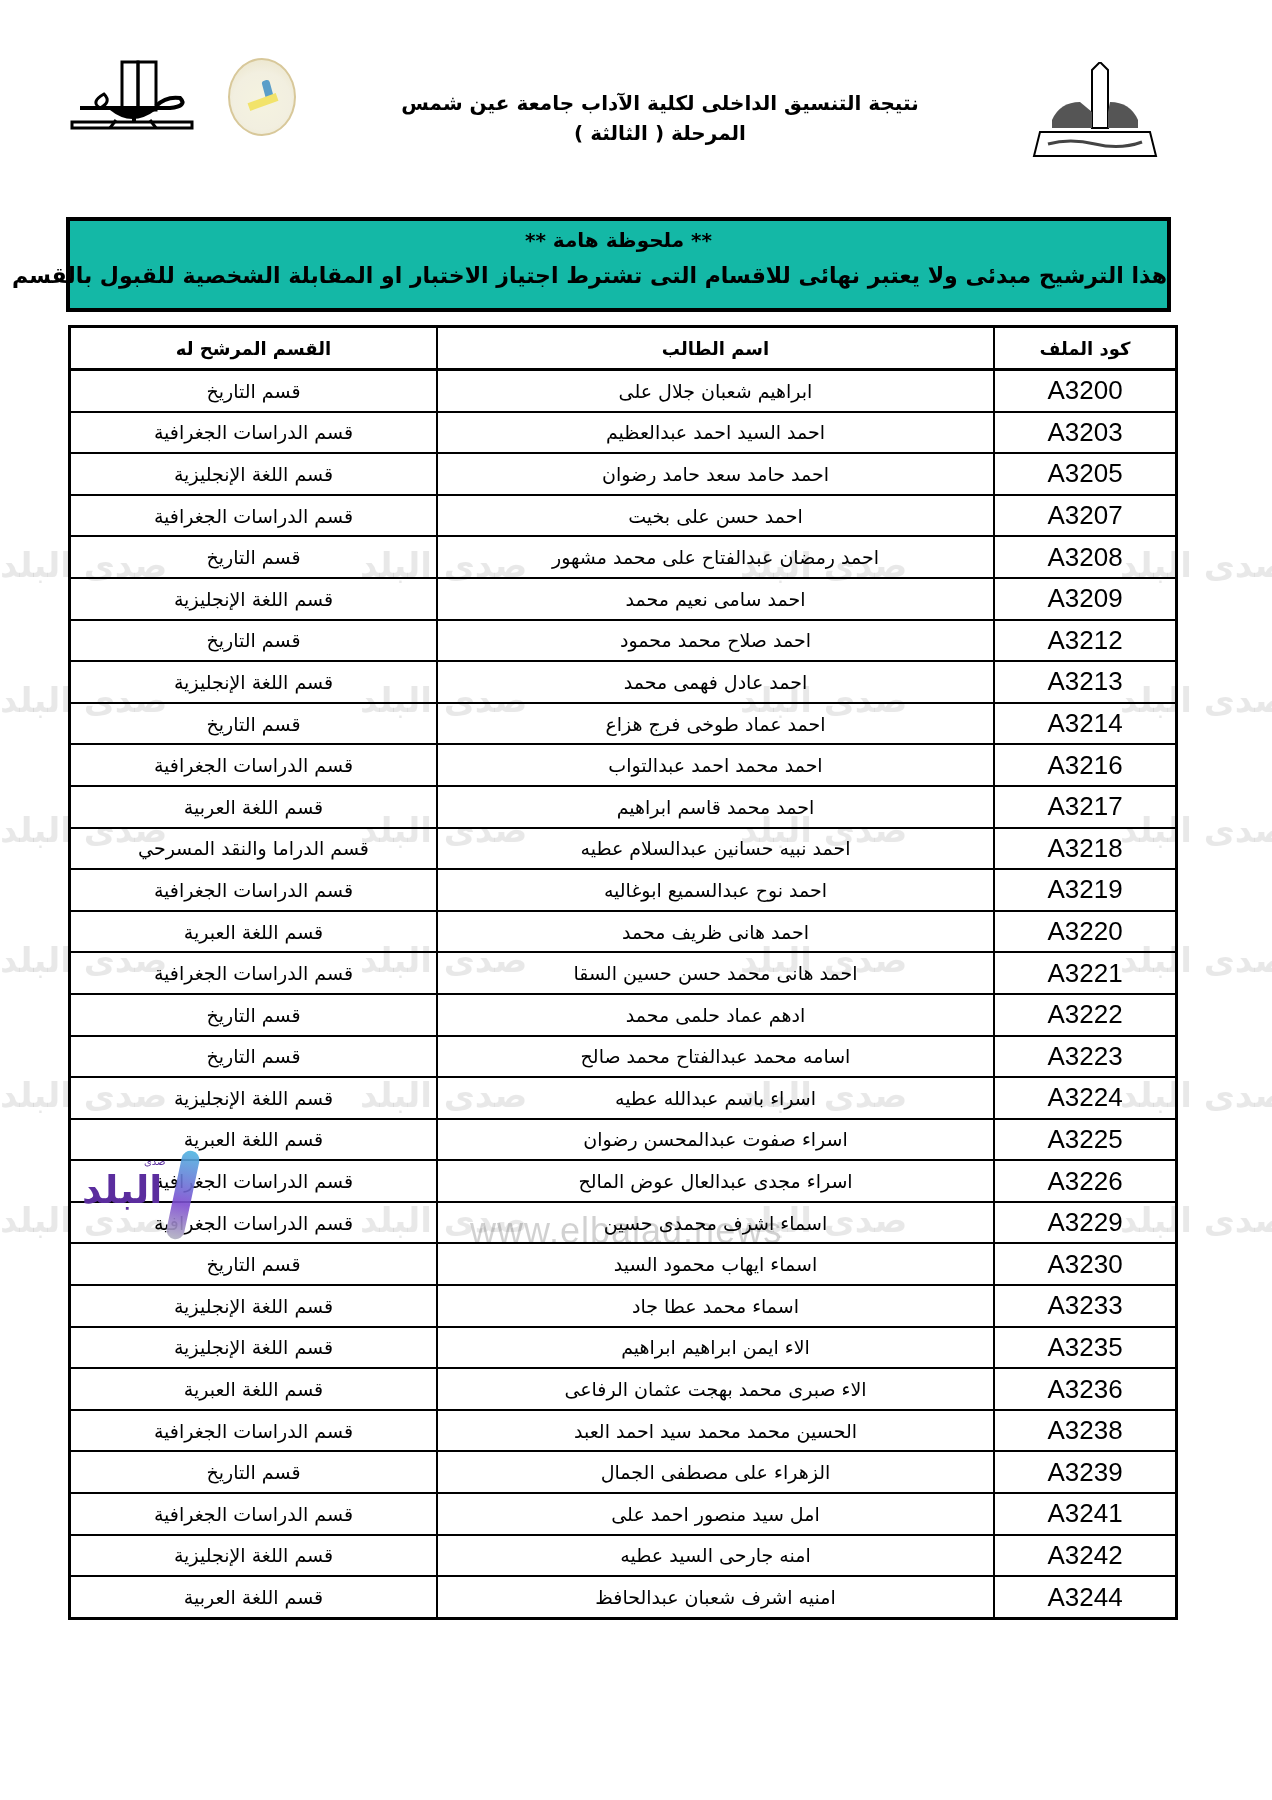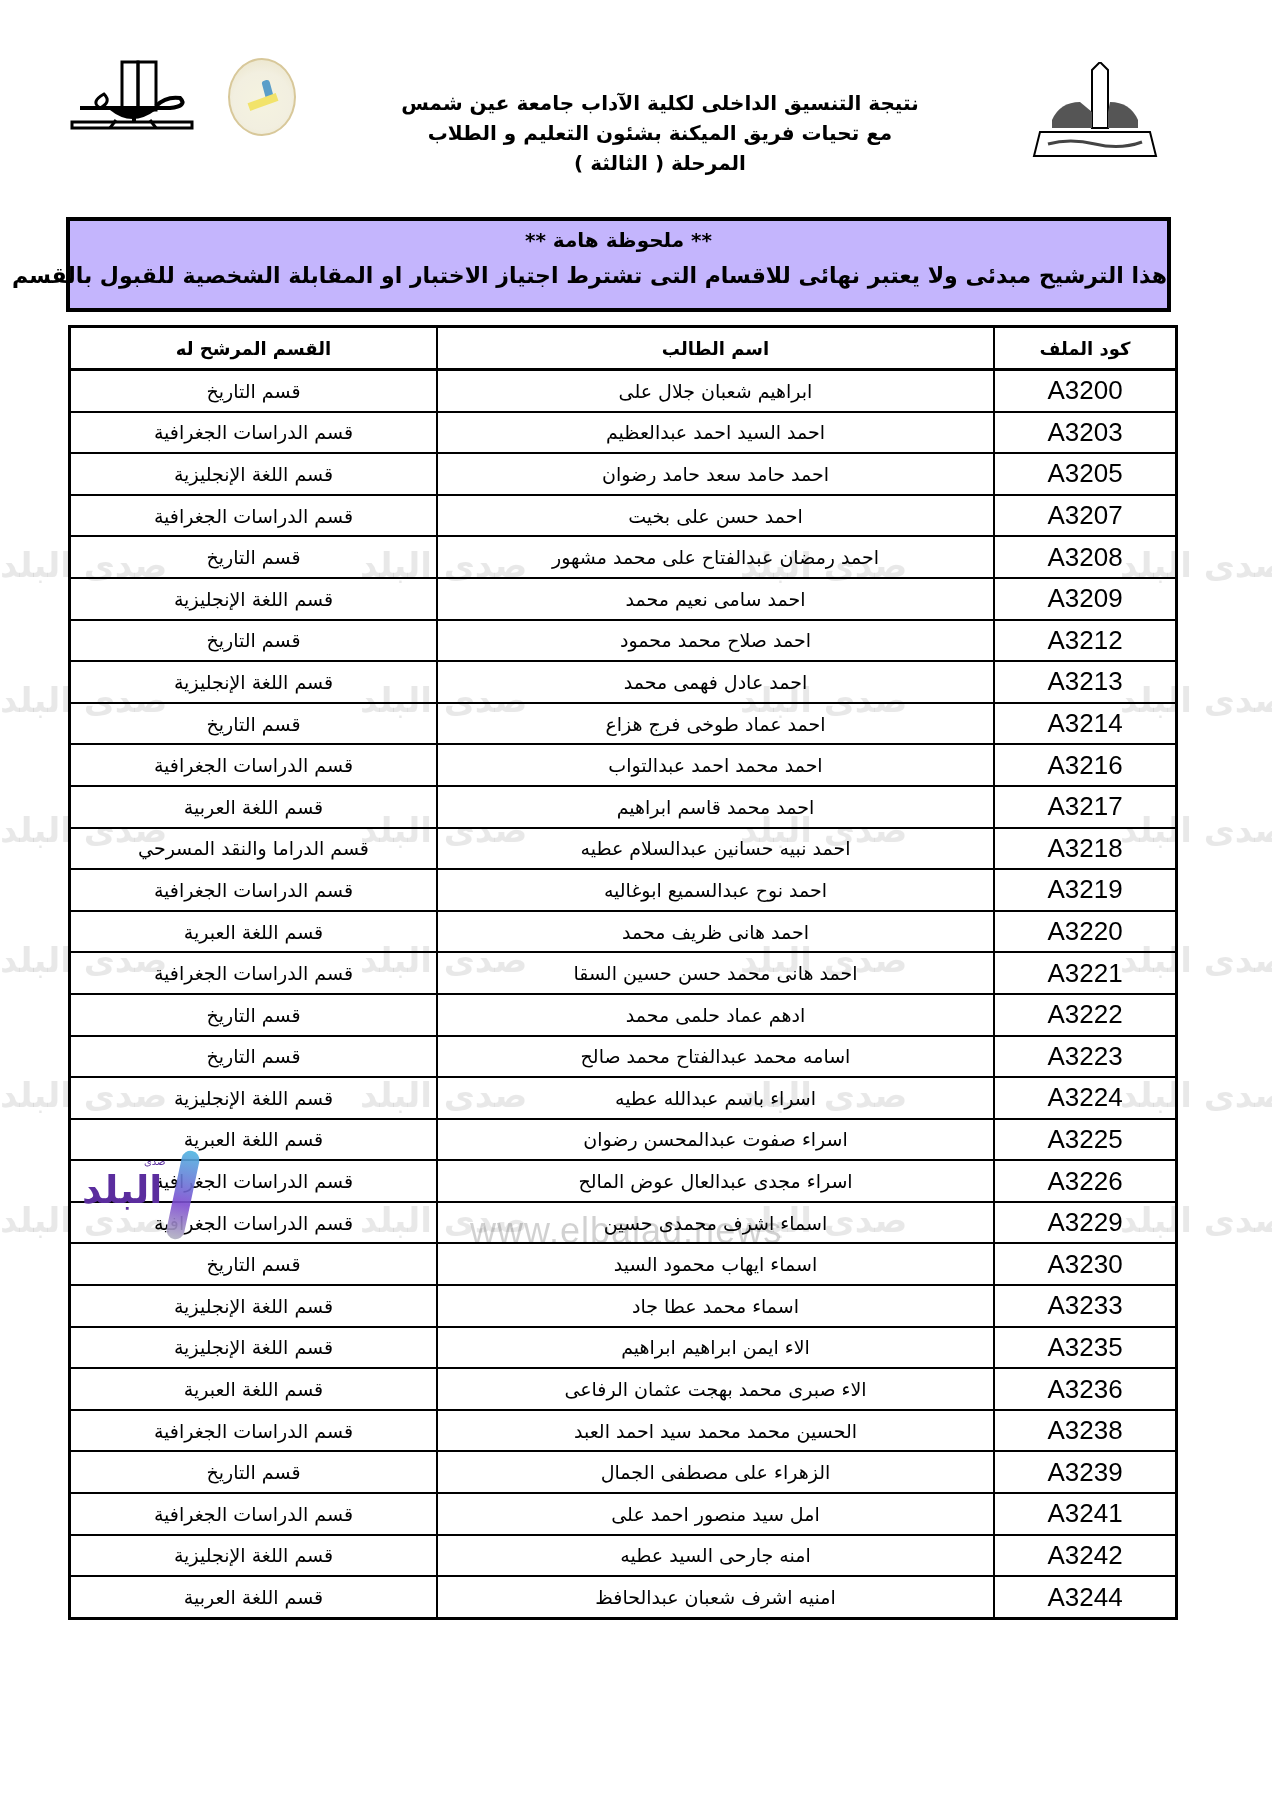--- a/index.html
+++ b/index.html
@@ -19,21 +19,21 @@
       left: 228px; top: 58px; width: 64px; height: 74px;
       border-radius: 50%; border: 2px solid #d8c89a;
       background: radial-gradient(circle at 50% 55%, #f5f3e0 0%, #f2efe0 55%, #e9e2c4 100%);
     }
     .logo-circle .hl { position:absolute; left:18px; top:38px; width:30px; height:8px; background:#f2e36b; transform: rotate(-20deg); }
     .logo-circle .fig { position:absolute; left:34px; top:20px; width:8px; height:22px; background:#5a9ec9; border-radius:3px; transform: rotate(-15deg); }
     .logo-right { left: 1030px; top: 62px; width: 130px; height: 96px; }
 
     .note-box {
       position: absolute; left: 66px; top: 217px; width: 1105px; height: 95px;
-      border: 4px solid #000; box-sizing: border-box; background: #c4b5fd;
+      border: 4px solid #000; box-sizing: border-box; background: #14b8a6;
       direction: rtl; text-align: center; font-weight: bold;
     }
     .note-title { font-size: 20px; line-height: 26px; margin-top: 6px; }
     .note-text { font-size: 22px; line-height: 34px; margin-top: 6px; white-space: nowrap; }
 
     .table-wrap { position: absolute; left: 68px; top: 325px; width: 1104px; }
     table {
       width: 100%; border-collapse: collapse; direction: rtl;
       table-layout: fixed;
     }
@@ -100,21 +100,20 @@
     <path d="M62 8 L70 0 L78 8 L78 66 L62 66 Z" fill="#fff" stroke="#000" stroke-width="2"></path>
     <path d="M22 58 Q30 40 50 40 L62 50 L62 66 L22 66 Z" fill="#555"></path>
     <path d="M108 58 Q100 40 80 40 L78 50 L78 66 L108 66 Z" fill="#555"></path>
     <path d="M10 70 L120 70 L126 94 L4 94 Z" fill="#fff" stroke="#000" stroke-width="2"></path>
     <path d="M18 82 Q40 76 65 82 Q90 88 112 80" stroke="#444" stroke-width="3" fill="none"></path>
   </svg>
 </div>
 
 <div class="header-title">
   <div>نتيجة التنسيق الداخلى لكلية الآداب جامعة عين شمس</div>
-  <div>مع تحيات فريق الميكنة بشئون التعليم و الطلاب</div>
   <div>المرحلة ( الثالثة )</div>
 </div>
 
 <div class="note-box">
   <div class="note-title">** ملحوظة هامة **</div>
   <div class="note-text">هذا الترشيح مبدئى ولا يعتبر نهائى للاقسام التى تشترط اجتياز الاختبار او المقابلة الشخصية للقبول بالقسم</div>
 </div>
 
 <div class="table-wrap">
   <table>

